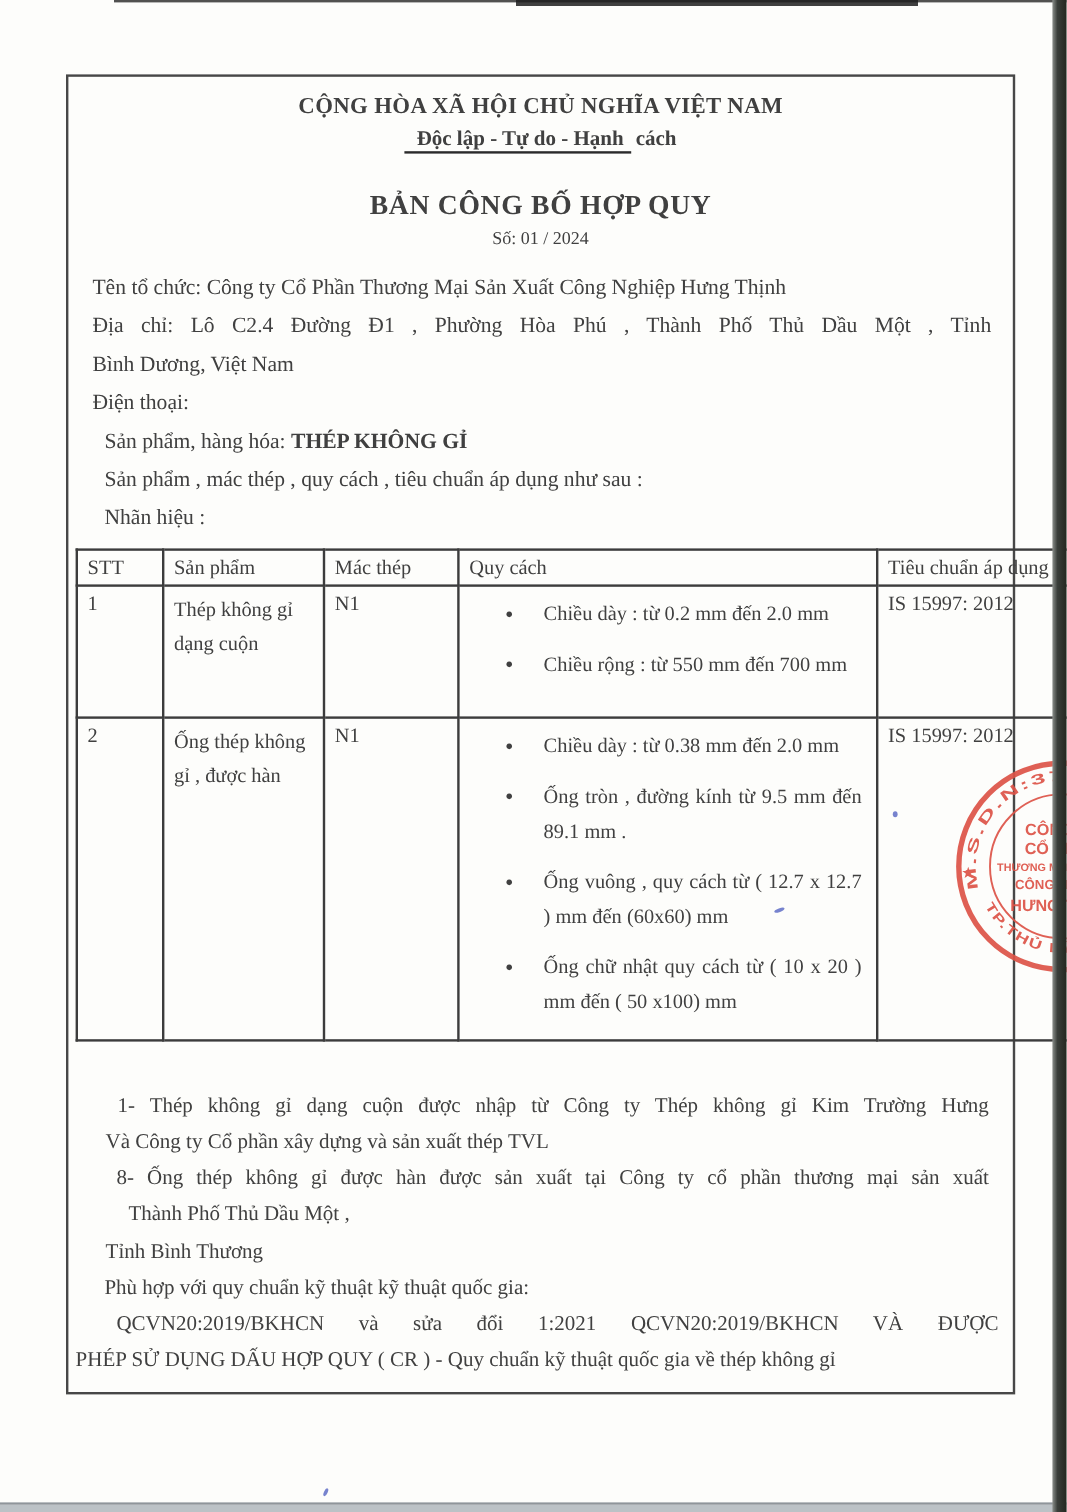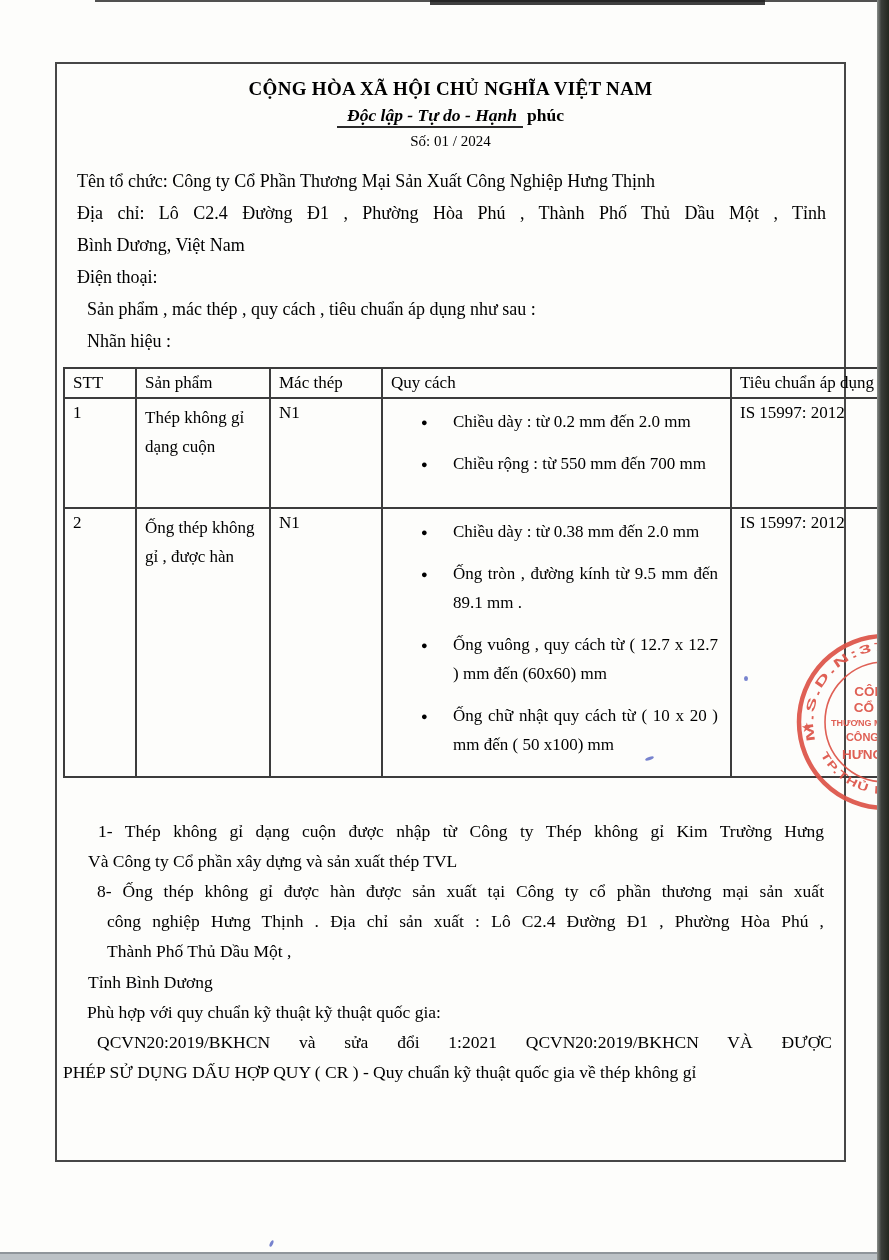--- a/index.html
+++ b/index.html
@@ -1,40 +1,40 @@
 <!DOCTYPE html>
 <html><head>
 <meta charset="utf-8">
 <style>
   html,body{margin:0;padding:0;background:#e9e9e7;}
   .scan{
     position:relative;width:889px;height:1260px;margin:0 auto;
     background:#fdfdfb;overflow:hidden;
     font-family:"Liberation Serif","DejaVu Serif",serif;
-    color:#000000;
+    color:#404040;
   }
   
   .edge-top-line{position:absolute;top:0;left:95px;right:0;height:2px;background:#262626;opacity:.8;}
   .edge-top-thick{position:absolute;top:0;left:430px;width:335px;height:5px;background:#1f1f1f;opacity:.85;}
   .edge-right-band{position:absolute;top:0;right:0;width:12px;height:1260px;
     background:linear-gradient(to right,#8a8e8a 0%,#3a3e3a 35%,#23271f 100%);z-index:30;}
   .edge-bottom-line{position:absolute;left:0;bottom:6px;width:100%;height:2px;background:#8f959a;z-index:29;}
   .edge-bottom-band{position:absolute;left:0;bottom:0;width:100%;height:6px;background:#bcc2c6;z-index:29;}
   .ink-speck{position:absolute;background:#4a5abf;border-radius:50%;opacity:.75;}
 
   
   .frame{
     position:absolute;left:55px;top:62px;width:791px;height:1100px;
     border:2px solid #474747;box-sizing:border-box;
   }
 
   .center{text-align:center;}
   .republic{margin-top:14px;font-size:19px;font-weight:bold;letter-spacing:.3px;}
   .motto{margin-top:5px;font-size:17.5px;font-weight:bold;}
-  .motto .ul{border-bottom:2px solid #2b2b2b;padding:0 6px 1px 10px;font-style:italic;}
+  .motto .ul{border-bottom:2px solid #2b2b2b;padding:0 6px 1px 10px;}
   .motto .tail{padding-left:4px;}
   .doc-title{margin-top:32px;font-size:23px;font-weight:bold;letter-spacing:.6px;}
   .doc-number{margin-top:7px;font-size:15px;}
 
   .body-block{margin:15px 18px 0 20px;font-size:18px;}
   .bline{line-height:32px;}
   .stretch{text-align:justify;text-align-last:justify;}
   .indent1{margin-left:10px;}
   .bold{font-weight:bold;}
 
@@ -76,30 +76,34 @@
 </style>
 </head>
 <body>
 
 <div class="scan">
 
   <div class="frame">
 
     <div class="center republic">CỘNG HÒA XÃ HỘI CHỦ NGHĨA VIỆT NAM</div>
     <div class="center motto">
-      <span class="ul">Độc lập - Tự do - Hạnh</span><span class="tail">phúc</span>
+      <span class="ul">Độc lập - Tự do - Hạnh</span><span class="tail">cách</span>
     </div>
 
+    <div class="center doc-title">BẢN CÔNG BỐ HỢP QUY</div>
     <div class="center doc-number">Số: 01 / 2024</div>
 
     <div class="body-block">
       <div class="bline">Tên tổ chức: Công ty Cổ Phần Thương Mại Sản Xuất Công Nghiệp Hưng Thịnh</div>
       <div class="bline stretch">Địa chỉ: Lô C2.4 Đường Đ1 , Phường Hòa Phú , Thành Phố Thủ Dầu Một , Tỉnh</div>
       <div class="bline">Bình Dương, Việt Nam</div>
       <div class="bline">Điện thoại:</div>
+      <div class="bline indent1">
+        <span>Sản phẩm, hàng hóa: </span><span class="bold">THÉP KHÔNG GỈ</span>
+      </div>
       <div class="bline indent1">Sản phẩm , mác thép , quy cách , tiêu chuẩn áp dụng như sau :</div>
       <div class="bline indent1">Nhãn hiệu :</div>
     </div>
 
     <table class="spec">
       <thead>
         <tr>
           <th class="c-stt">STT</th>
           <th class="c-prod">Sản phẩm</th>
           <th class="c-grade">Mác thép</th>
@@ -134,23 +138,22 @@
           </td>
           <td>IS 15997: 2012</td>
         </tr>
       </tbody>
     </table>
 
     <div class="notes">
       <div class="nline n1a stretch">1-  Thép không gỉ dạng cuộn được nhập từ Công ty Thép không gỉ Kim Trường Hưng</div>
       <div class="nline n1b">Và Công ty Cổ phần xây dựng và sản xuất thép TVL</div>
       <div class="nline n2a stretch">8-  Ống thép không gỉ được hàn được sản xuất tại Công ty cổ phần thương mại sản xuất</div>
-      <div class="nline n2b stretch">công nghiệp Hưng Thịnh . Địa chỉ sản xuất : Lô C2.4 Đường Đ1 , Phường Hòa Phú ,</div>
       <div class="nline n2b">Thành Phố Thủ Dầu Một ,</div>
-      <div class="nline prov">Tỉnh Bình Dương</div>
+      <div class="nline prov">Tỉnh Bình Thương</div>
       <div class="nline conform">Phù hợp với quy chuẩn kỹ thuật kỹ thuật quốc gia:</div>
       <div class="reg">
         <div class="nline l1 stretch">QCVN20:2019/BKHCN và sửa đổi 1:2021 QCVN20:2019/BKHCN VÀ ĐƯỢC</div>
         <div class="nline">PHÉP SỬ DỤNG DẤU HỢP QUY ( CR ) -  Quy chuẩn kỹ thuật quốc gia về thép không gỉ</div>
       </div>
     </div>
   </div>
 
   <div class="stamp">
     <svg width="110" height="205" viewBox="0 0 110 205" xmlns="http://www.w3.org/2000/svg">

